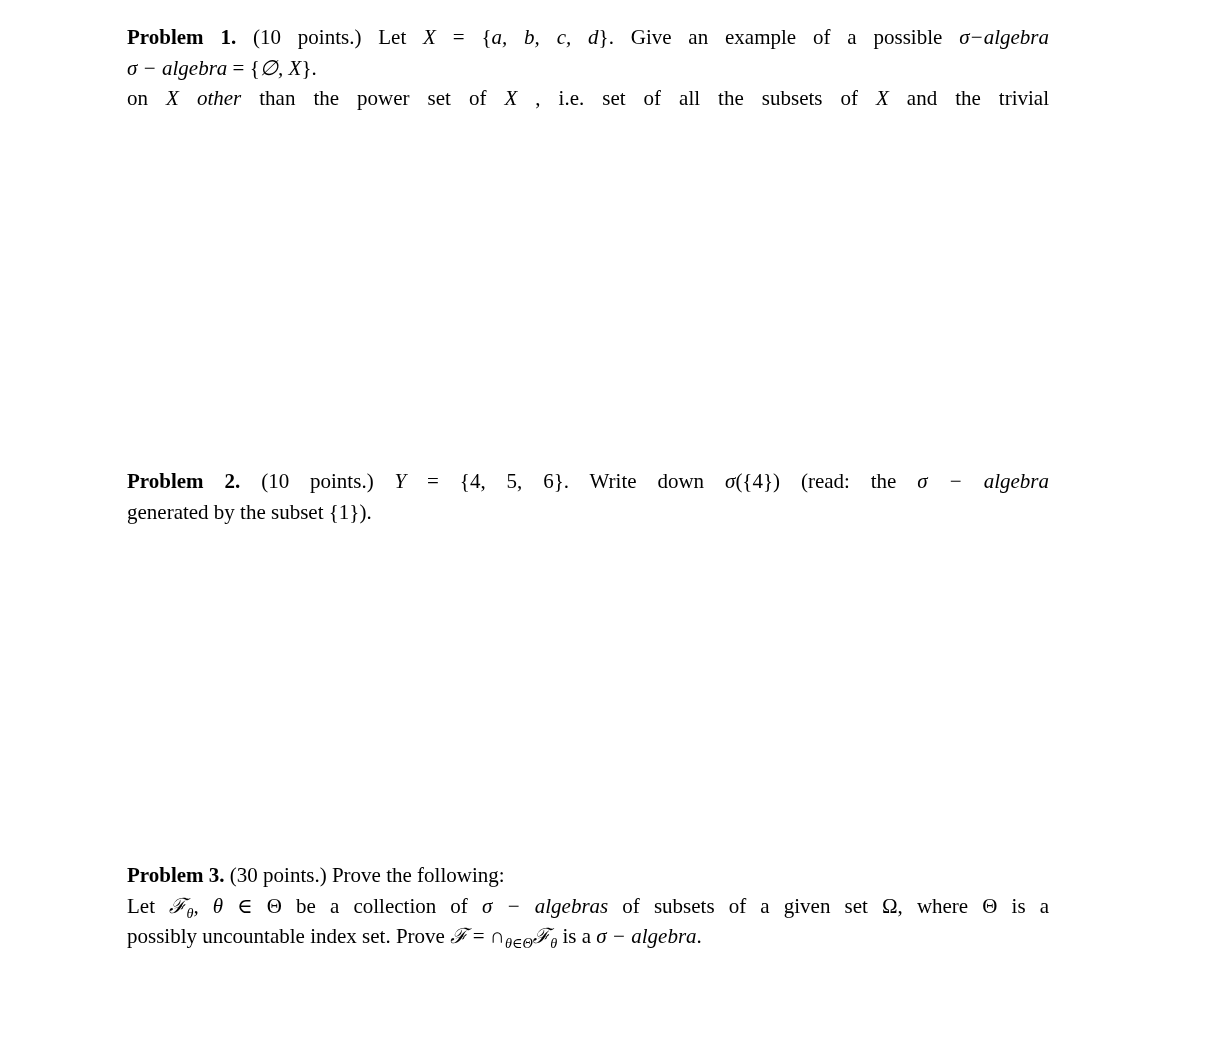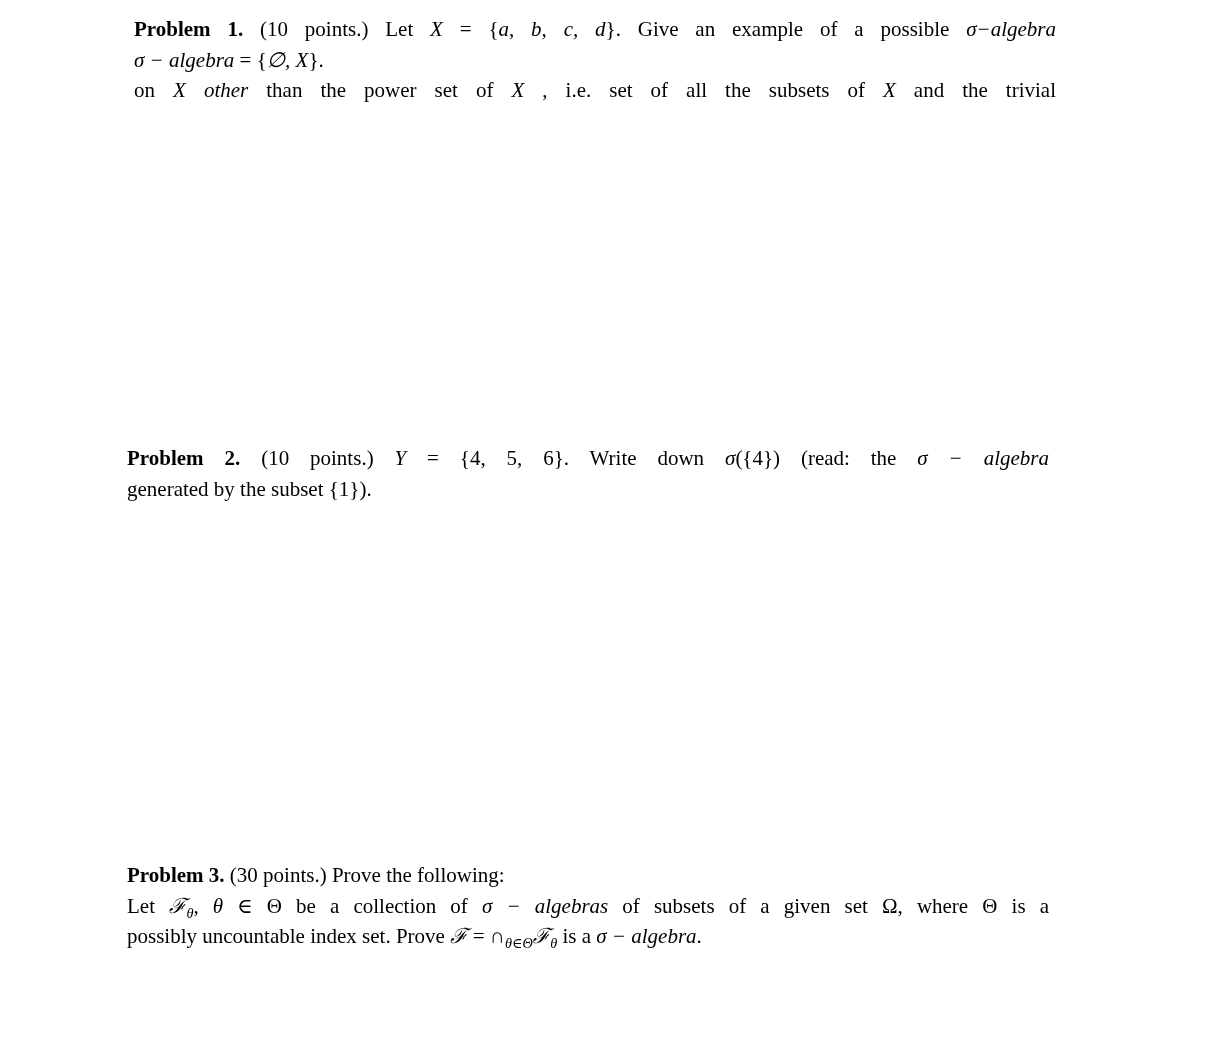--- a/index.html
+++ b/index.html
@@ -37,22 +37,22 @@
     font-size: 0.68em;
     vertical-align: sub;
     line-height: 0;
   }
   .seg-subroman {
     font-style: italic;
     font-size: 0.68em;
     vertical-align: sub;
     line-height: 0;
   }
-  #problem-1 { top: 14px; margin-left: 7px; }
-  #problem-2 { top: 443px; }
+  #problem-1 { top: 22px; }
+  #problem-2 { top: 466px; }
   #problem-3 { top: 860px; }
 </style>
 </head>
 <body>
 
 <div id="problem-1" class="problem-block">
     <div class="line justify"><span class="seg-bold">Problem 1.</span><span class="seg-roman"> (10 points.) Let </span><span class="seg-italic">X</span><span class="seg-roman"> = {</span><span class="seg-italic">a, b, c, d</span><span class="seg-roman">}. Give an example of a possible </span><span class="seg-italic">σ−algebra</span></div>
     <div class="line"><span class="seg-italic">σ − algebra</span><span class="seg-roman"> = {</span><span class="seg-italic">∅, X</span><span class="seg-roman">}.</span></div>
     <div class="line justify"><span class="seg-roman">on </span><span class="seg-italic">X other</span><span class="seg-roman"> than the power set of </span><span class="seg-italic">X</span><span class="seg-roman"> , i.e. set of all the subsets of </span><span class="seg-italic">X</span><span class="seg-roman"> and the trivial</span></div>
   </div>

